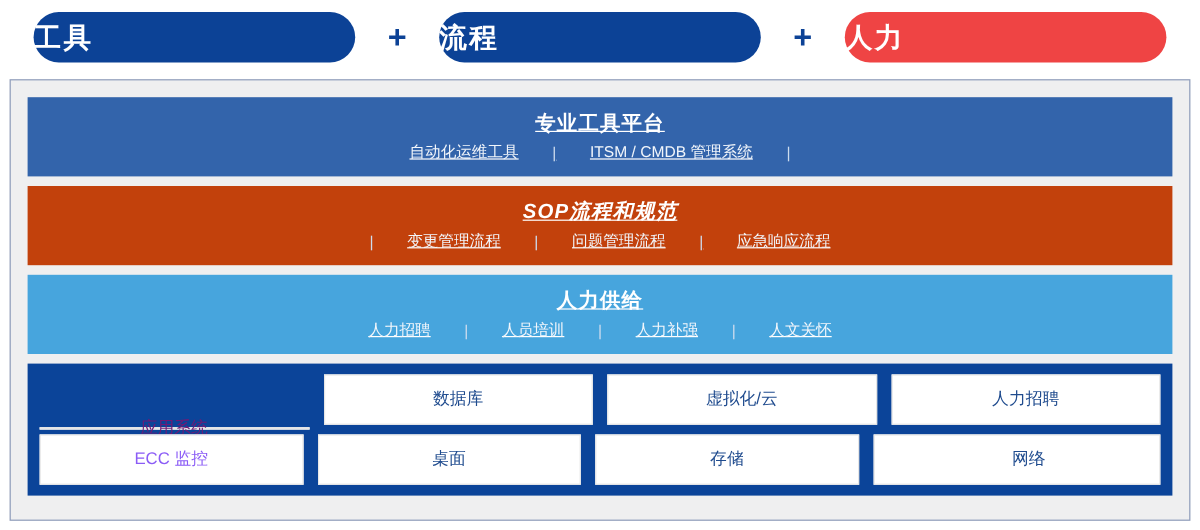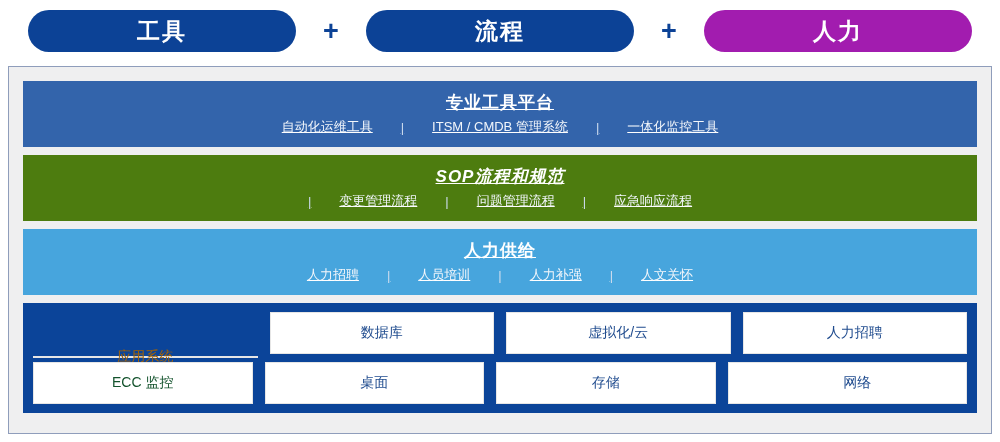--- a/index.html
+++ b/index.html
@@ -34,21 +34,21 @@
     gap: 0;
   }
   .pill {
     width: 268px;
     height: 42px;
     border-radius: 21px;
     background: #0c4296;
     color: #ffffff;
     display: flex;
     align-items: center;
-    justify-content: center;
+    justify-content: flex-start;
     font-size: 23px;
     font-weight: bold;
     letter-spacing: 2px;
   }
   .plus {
     width: 70px;
     text-align: center;
     color: #0c4296;
     font-size: 27px;
     font-weight: bold;
@@ -147,38 +147,37 @@
 
   <div class="pill-row">
       <div class="pill" style="background: rgb(12, 66, 150);">
         <span>工具</span>
       </div>
       <div class="plus">+</div>
       <div class="pill" style="background: rgb(12, 66, 150);">
         <span>流程</span>
       </div>
       <div class="plus">+</div>
-      <div class="pill" style="background: #a21caf;">
+      <div class="pill" style="background: #ef4444;">
         <span>人力</span>
       </div>
     </div>
 
   <div class="frame">
     <div>
         <div class="band band-tools" style="background: rgb(51, 100, 171);">
           <div class="band-title">专业工具平台</div>
           <div class="band-items">
             <span class="band-item">自动化运维工具</span>
             <span class="band-sep">|</span>
             <span class="band-item">ITSM / CMDB 管理系统</span>
             <span class="band-sep">|</span>
-            <span class="band-item">一体化监控工具</span>
-          </div>
-        </div>
-        <div class="band band-process" style="background: #4d7c0f;">
+          </div>
+        </div>
+        <div class="band band-process" style="background: #c2410c;">
           <div class="band-title italic">SOP流程和规范</div>
           <div class="band-items">
             <span class="band-sep">|</span>
             <span class="band-item">变更管理流程</span>
             <span class="band-sep">|</span>
             <span class="band-item">问题管理流程</span>
             <span class="band-sep">|</span>
             <span class="band-item">应急响应流程</span>
           </div>
         </div>
@@ -190,35 +189,35 @@
             <span class="band-item">人员培训</span>
             <span class="band-sep">|</span>
             <span class="band-item">人力补强</span>
             <span class="band-sep">|</span>
             <span class="band-item">人文关怀</span>
           </div>
         </div>
       </div>
     <div class="objects" style="background: rgb(11, 68, 153);">
         <div class="obj-row">
-          <div class="obj-card" style="color: #a16207; margin-top: 44px;">
+          <div class="obj-card" style="color: #701a75; margin-top: 44px;">
             <span>应用系统</span>
           </div>
           <div class="obj-card" style="color: rgb(31, 75, 142);">
             <span>数据库</span>
           </div>
           <div class="obj-card" style="color: rgb(31, 75, 142);">
             <span>虚拟化/云</span>
           </div>
           <div class="obj-card" style="color: rgb(31, 75, 142);">
             <span>人力招聘</span>
           </div>
         </div>
         <div class="obj-row">
-          <div class="obj-card" style="color: #14532d;">
+          <div class="obj-card" style="color: #8b5cf6;">
             <span>ECC 监控</span>
           </div>
           <div class="obj-card" style="color: rgb(31, 75, 142);">
             <span>桌面</span>
           </div>
           <div class="obj-card" style="color: rgb(31, 75, 142);">
             <span>存储</span>
           </div>
           <div class="obj-card" style="color: rgb(31, 75, 142); padding-left: 20px;">
             <span>网络</span>

